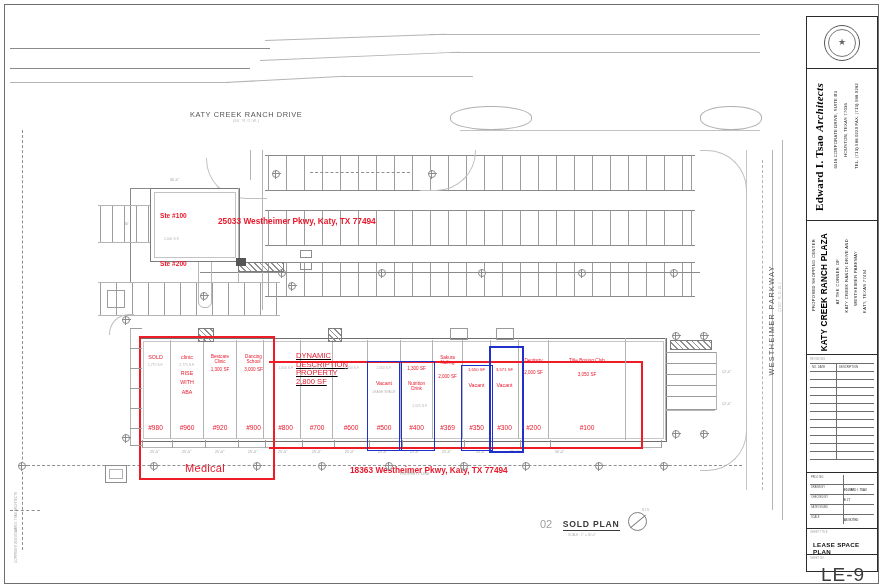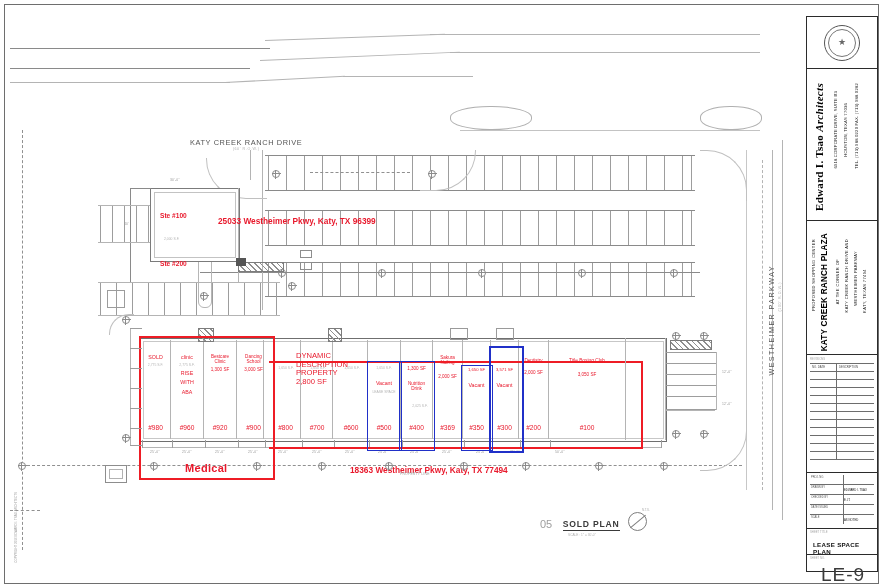--- a/index.html
+++ b/index.html
@@ -49,21 +49,21 @@
 
   .sheet-title{font-size:6.2px;font-weight:700;letter-spacing:.3px;color:#111;}
   .sheet-no{font-family:"Liberation Sans",sans-serif;font-size:19px;color:#3b3b3b;letter-spacing:1px;}
 
   
   .street{font-size:7.4px;color:#555;letter-spacing:.6px;white-space:nowrap;}
   .street-sub{font-size:3.6px;color:#b0b0b0;letter-spacing:.6px;white-space:nowrap;}
   .street-v{font-size:7.2px;color:#555;letter-spacing:1.4px;white-space:nowrap;}
 
   .addr{font-size:8.3px;font-weight:700;color:#e8192c;white-space:nowrap;}
-  .medical{font-size:11px;font-weight:700;color:#e8192c;letter-spacing:.3px;}
+  .medical{font-size:11px;font-weight:400;color:#e8192c;letter-spacing:.3px;}
 
   .tname{font-size:5.3px;color:#e8192c;white-space:nowrap;line-height:6.6px;text-align:center;}
   .tname.big{font-size:7.6px;}
   .tsf{font-size:4.6px;color:#e8192c;white-space:nowrap;text-align:center;}
   .tnum{font-size:6.6px;color:#e8192c;white-space:nowrap;text-align:center;}
   .tgrey{font-size:3.4px;color:#b5b5b5;white-space:nowrap;text-align:center;}
 
   .ste{font-size:6.6px;font-weight:700;color:#e8192c;white-space:nowrap;}
 
   .planlabel{font-size:8.6px;font-weight:700;color:#3a3a3a;letter-spacing:.8px;border-bottom:1.4px solid #3a3a3a;padding-bottom:1px;}
@@ -109,21 +109,21 @@
     <div class="gl2" style="left:250px;top:50px;width:200px;height:1px;transform:rotate(-2.4deg);transform-origin:left;"></div>
     <div class="gl2" style="left:440px;top:42px;width:310px;height:1px;"></div>
     <div class="gl2" style="left:0px;top:72px;width:220px;height:1px;"></div>
     <div class="gl2" style="left:215px;top:72px;width:120px;height:1px;transform:rotate(-3deg);transform-origin:left;"></div>
     <div class="gl2" style="left:333px;top:66px;width:130px;height:1px;"></div>
 
     <div class="abs" style="left:440px;top:96px;width:80px;height:22px;border:1px solid #b0b0b0;border-radius:40px/11px;"></div>
     <div class="abs" style="left:690px;top:96px;width:60px;height:22px;border:1px solid #b0b0b0;border-radius:30px/11px;"></div>
     <div class="abs" style="left:450px;top:120px;width:300px;height:1px;background:#c3c3c3;"></div>
 
-    <div class="abs" style="left:180px;top:100px;margin-top:28px;">
+    <div class="abs" style="left:180px;top:100px;">
       <div class="street">KATY CREEK RANCH DRIVE</div>
       <div class="street-sub" style="text-align:center;">(60'  R.O.W.)</div>
     </div>
 
     <div class="gl2" style="left:762px;top:140px;width:1px;height:360px;"></div>
     <div class="gl2" style="left:772px;top:130px;width:1px;height:380px;"></div>
     <div class="abs" style="left:736px;top:140px;width:1px;height:340px;background:#c7c7c7;"></div>
     <div class="abs" style="left:752px;top:150px;border-left:1px dashed #b4b4b4;height:330px;"></div>
     <div class="abs vert street-v" style="left:757px;top:255px;">WESTHEIMER PARKWAY</div>
     <div class="abs vert street-sub" style="left:768px;top:272px;">(100'  R.O.W.)</div>
@@ -248,21 +248,21 @@
     <div class="gl" style="left:120px;top:178px;width:1px;height:95px;"></div>
     <div class="gl" style="left:120px;top:272px;width:150px;height:1px;"></div>
     <div class="gl2" style="left:228px;top:178px;width:1px;height:95px;"></div>
     <div class="tiny" style="position:absolute;left:160px;top:168px;">30'-0"</div>
     <div class="tiny" style="position:absolute;left:114px;top:212px;">40'</div>
 
     <div class="ste" style="position:absolute;left:150px;top:202px;">Ste #100</div>
     <div class="tgrey" style="position:absolute;left:154px;top:227px;">2,000 S.F.</div>
     <div class="ste" style="position:absolute;left:150px;top:250px;">Ste #200</div>
 
-    <div class="addr" style="position:absolute;left:208px;top:206px;">25033 Westheimer Pkwy, Katy, TX 96399</div>
+    <div class="addr" style="position:absolute;left:208px;top:206px;">25033 Westheimer Pkwy, Katy, TX 77494</div>
 
     <div class="gl2" style="left:88px;top:195px;width:52px;height:1px;"></div>
     <div class="gl2" style="left:88px;top:232px;width:52px;height:1px;"></div>
     <div class="stalls" style="left:90px;top:196px;height:36px;width:50px;">
       <i style="left:0px"></i>
         <i style="left:12px"></i>
         <i style="left:24px"></i>
         <i style="left:36px"></i>
         <i style="left:48px"></i>
     </div>
@@ -367,21 +367,21 @@
     </div>
     <div class="tnum abs" style="left:194px;top:414px;width:32px;">#920</div>
 
     <div class="abs" style="left:227px;top:344px;width:33px;">
       <div class="tname" style="font-size:4.6px;line-height:5.4px;">Dancing</div>
       <div class="tname" style="font-size:4.6px;line-height:5.4px;">School</div>
       <div class="tsf" style="margin-top:2px;">3,000 SF</div>
     </div>
     <div class="tnum abs" style="left:227px;top:414px;width:33px;">#900</div>
 
-    <div class="abs" style="left:286px;top:343px;width:110px;text-align:left;">
+    <div class="abs" style="left:286px;top:343px;width:110px;text-align:left;text-decoration:underline;">
       <div class="tname big" style="text-align:left;">DYNAMIC</div>
       <div class="tname big" style="text-align:left;margin-top:2px;">DESCRIPTION</div>
       <div class="tname big" style="text-align:left;margin-top:2px;">PROPERTY</div>
       <div class="tname big" style="text-align:left;margin-top:2px;">2,800 SF</div>
     </div>
     <div class="tgrey abs" style="left:262px;top:356px;width:28px;">1,650 S.F.</div>
     <div class="tgrey abs" style="left:294px;top:356px;width:28px;">1,650 S.F.</div>
     <div class="tgrey abs" style="left:328px;top:356px;width:28px;">1,650 S.F.</div>
 
     <div class="tnum abs" style="left:261px;top:414px;width:29px;">#800</div>
@@ -493,21 +493,21 @@
     <div class="node" style="left:308px;top:452px;"></div>
     <div class="node" style="left:375px;top:452px;"></div>
     <div class="node" style="left:450px;top:452px;"></div>
     <div class="node" style="left:512px;top:452px;"></div>
     <div class="node" style="left:585px;top:452px;"></div>
     <div class="node" style="left:650px;top:452px;"></div>
     <div class="node" style="left:8px;top:452px;"></div>
     <div class="tiny" style="position:absolute;left:390px;top:462px;">PROPERTY LINE</div>
 
     <div class="abs" style="left:530px;top:504px;">
-      <span class="plannum" style="vertical-align:middle;">05</span>
+      <span class="plannum" style="vertical-align:middle;">02</span>
       <span class="planlabel" style="margin-left:6px;vertical-align:middle;">SOLD PLAN</span>
       <div class="planscale" style="margin-left:28px;margin-top:1px;">SCALE : 1" = 30'-0"</div>
     </div>
     <div class="northarrow" style="left:618px;top:502px;"></div>
     <div class="micro" style="position:absolute;left:632px;top:498px;">N.T.S.</div>
 
   </div>
 
   <div id="titleblock">
 

